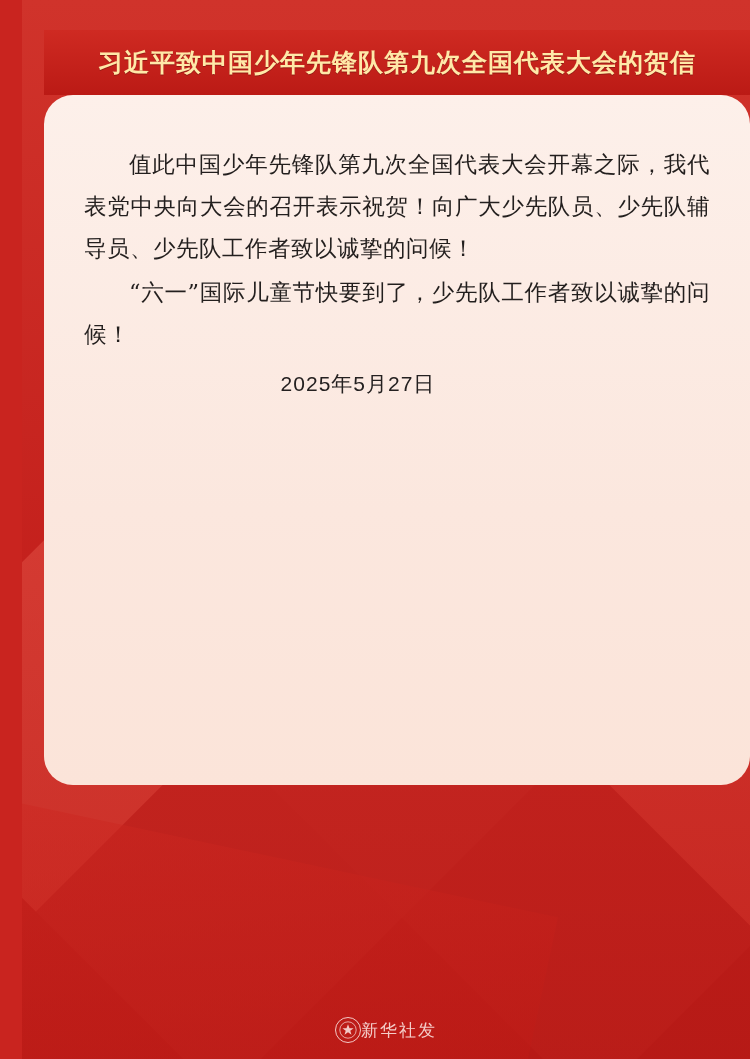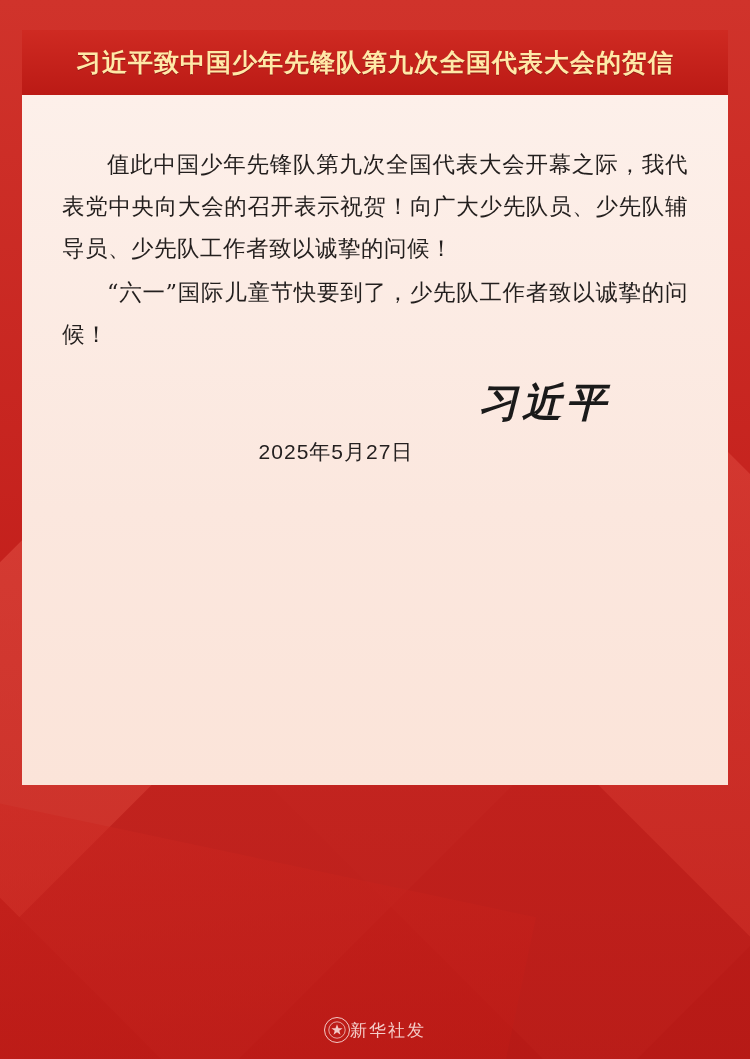--- a/index.html
+++ b/index.html
@@ -14,20 +14,21 @@
     overflow: hidden;
     position: relative;
   }
 
   
   .poster {
     position: absolute;
     inset: 0;
     background: linear-gradient(180deg, #d0332b 0%, #c4201c 55%, #b81a16 100%);
     overflow: hidden;
+    margin-left: 22px;
   }
 
   
   .band {
     position: absolute;
     pointer-events: none;
   }
   .band-a {
     left: -60px;
     top: 470px;
@@ -92,20 +93,21 @@
   
   .paper {
     position: absolute;
     left: 22px;
     top: 95px;
     width: 706px;
     height: 690px;
     background: linear-gradient(180deg, #fdf0ea 0%, #fbe7de 60%, #fbe4d9 100%);
     box-sizing: border-box;
     padding: 48px 40px 20px 40px;
+    border-radius: 29px;
   }
   .letter-body {
     font-family: "DejaVu Serif", "Liberation Serif", serif;
     font-size: 22.5px;
     line-height: 42px;
     color: #231f1e;
     text-align: justify;
     letter-spacing: 0.5px;
   }
   .para {
@@ -172,21 +174,20 @@
   <div class="band band-d"></div>
 
   <div class="title-bar">
     <div class="title-text">习近平致中国少年先锋队第九次全国代表大会的贺信</div>
   </div>
 
   <div class="paper">
     <div class="letter-body">
       <p class="para">值此中国少年先锋队第九次全国代表大会开幕之际，我代表党中央向大会的召开表示祝贺！向广大少先队员、少先队辅导员、少先队工作者致以诚挚的问候！</p>
       <p class="para">“六一”国际儿童节快要到了，少先队工作者致以诚挚的问候！</p>
-      <div class="signature">习近平</div>
       <div class="date">2025年5月27日</div>
     </div>
   </div>
 
   <div class="footer">
     <span class="footer-logo">
       <svg width="18" height="18" viewBox="0 0 18 18" aria-hidden="true">
         <circle cx="9" cy="9" r="8.2" fill="none" stroke="#f3c9c6" stroke-width="0.8"></circle>
         <path d="M9 3.2 L10.5 7.2 L14.6 7.2 L11.3 9.7 L12.5 13.7 L9 11.2 L5.5 13.7 L6.7 9.7 L3.4 7.2 L7.5 7.2 Z" fill="#f3c9c6"></path>
       </svg>

